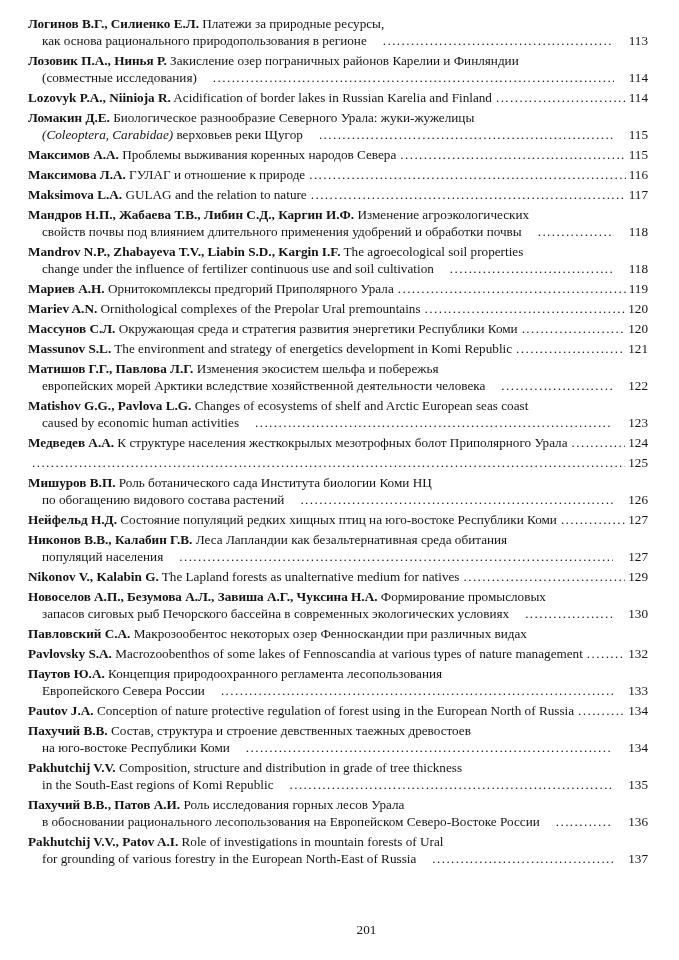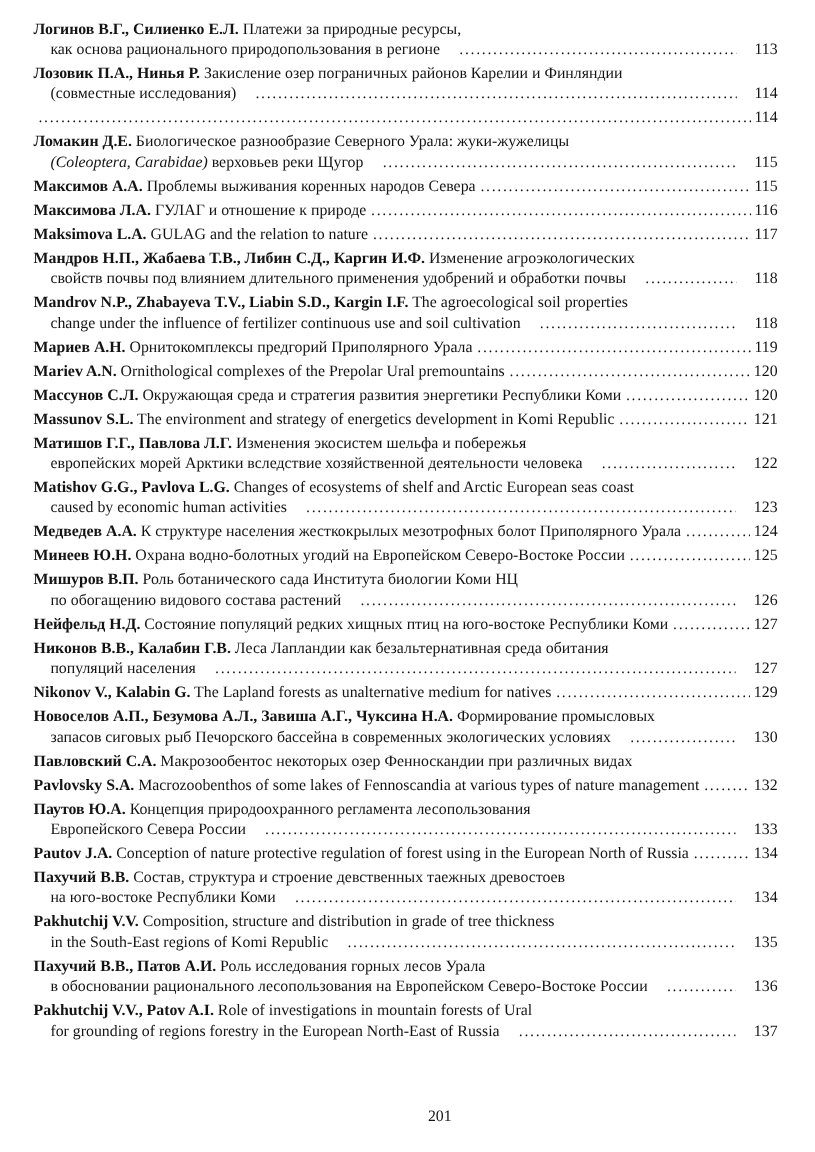--- a/index.html
+++ b/index.html
@@ -68,20 +68,21 @@
           <span class="line-text"><span class="authors">Лозовик П.А., Нинья Р.</span> <span>Закисление озер пограничных районов Карелии и Финляндии</span></span>
         </div>
         <div class="line cont">
           <span class="line-text"><span>(совместные исследования)</span></span>
           <span class="leader"></span>
           <span class="page-num">114</span>
         </div>
       </div>
       <div class="entry">
         <div class="line">
+          <span class="line-text"><span class="authors">Lozovyk P.A., Niinioja R.</span> <span>Acidification of border lakes in Russian Karelia and Finland</span></span>
           <span class="leader"></span>
           <span class="page-num">114</span>
         </div>
       </div>
       <div class="entry">
         <div class="line">
           <span class="line-text"><span class="authors">Ломакин Д.Е.</span> <span>Биологическое разнообразие Северного Урала: жуки-жужелицы</span></span>
         </div>
         <div class="line cont">
           <span class="line-text"><span class="italic">(Coleoptera, Carabidae)</span><span> верховьев реки Щугор</span></span>
@@ -180,21 +181,20 @@
       </div>
       <div class="entry">
         <div class="line">
           <span class="line-text"><span class="authors">Медведев А.А.</span> <span>К структуре населения жесткокрылых мезотрофных болот Приполярного Урала</span></span>
           <span class="leader"></span>
           <span class="page-num">124</span>
         </div>
       </div>
       <div class="entry">
         <div class="line">
-          <span class="line-text"><span class="authors">Минеев Ю.Н.</span> <span>Охрана водно-болотных угодий на Европейском Северо-Востоке России</span></span>
           <span class="leader"></span>
           <span class="page-num">125</span>
         </div>
       </div>
       <div class="entry">
         <div class="line">
           <span class="line-text"><span class="authors">Мишуров В.П.</span> <span>Роль ботанического сада Института биологии Коми НЦ</span></span>
         </div>
         <div class="line cont">
           <span class="line-text"><span>по обогащению видового состава растений</span></span>
@@ -293,21 +293,21 @@
           <span class="line-text"><span>в обосновании рационального лесопользования на Европейском Северо-Востоке России</span></span>
           <span class="leader"></span>
           <span class="page-num">136</span>
         </div>
       </div>
       <div class="entry">
         <div class="line">
           <span class="line-text"><span class="authors">Pakhutchij V.V., Patov A.I.</span> <span>Role of investigations in mountain forests of Ural</span></span>
         </div>
         <div class="line cont">
-          <span class="line-text"><span>for grounding of regions forestry in the European North-East of Russia</span></span>
+          <span class="line-text"><span>for grounding of various forestry in the European North-East of Russia</span></span>
           <span class="leader"></span>
           <span class="page-num">137</span>
         </div>
       </div>
     </section>
 </main>
 
 <footer class="page-footer">
   <span>201</span>
 </footer>

